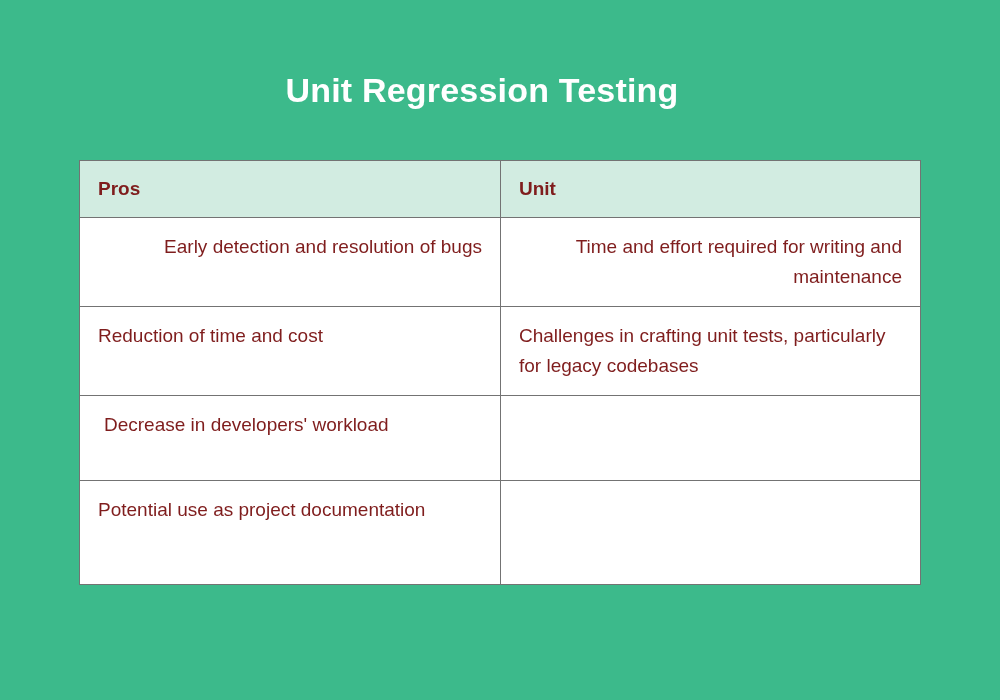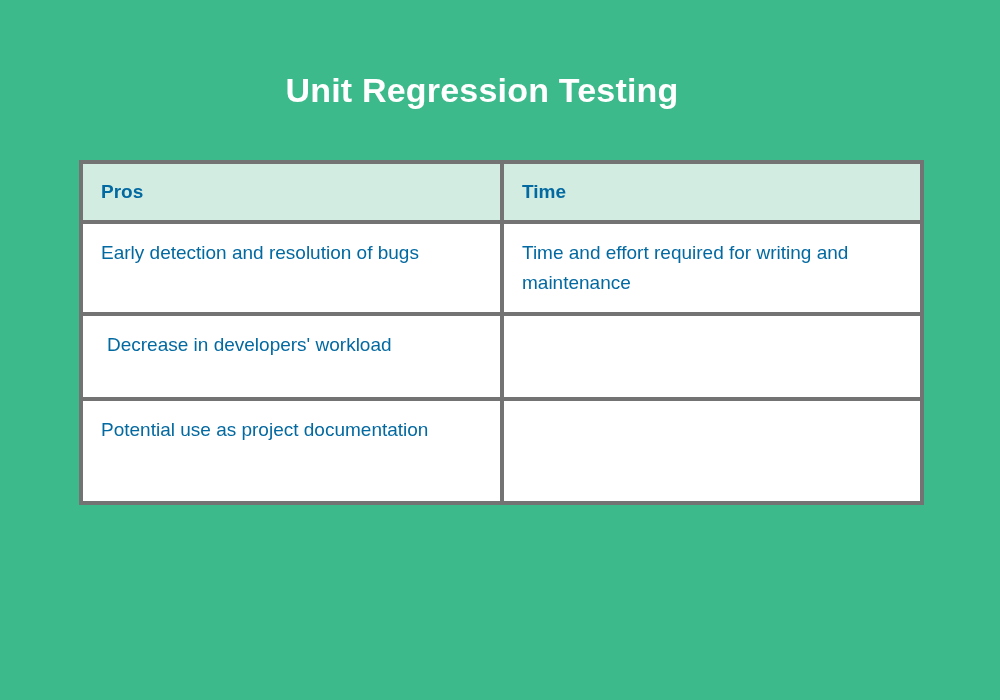--- a/index.html
+++ b/index.html
@@ -41,43 +41,43 @@
     width: 841px;
     border-collapse: collapse;
     table-layout: fixed;
     background: #ffffff;
     border: 1px solid #141414;
   }
   #compare-table col.col-pros { width: 421px; }
   #compare-table col.col-cons { width: 420px; }
   #compare-table th,
   #compare-table td {
-    border: 4px solid #737373;
+    border: 1px solid #737373;
     vertical-align: top;
     padding: 14px 18px 14px 18px;
     font-size: 19px;
     line-height: 30px;
-    color: #0369a1;
+    color: #7f1d1d;
     font-weight: normal;
     text-align: left;
     box-sizing: border-box;
   }
   #compare-table thead th {
     background: #d2ece1;
     font-weight: bold;
     font-size: 19px;
     height: 52px;
     padding-top: 13px;
     padding-bottom: 13px;
     vertical-align: middle;
   }
   #compare-table tbody td {
     background: #ffffff;
   }
-  #compare-table tbody tr.r0 td { height: 83px; }
+  #compare-table tbody tr.r0 td { height: 83px; text-align: right; }
   #compare-table tbody tr.r1 td { height: 85px; }
   #compare-table tbody tr.r2 td { height: 85px; padding-left: 24px; }
   #compare-table tbody tr.r3 td { height: 82px; }
   #compare-table tbody tr.r4 td { height: 104px; }
   .cell-text { display: block; }
 </style>
 </head>
 <body>
 
 <div id="slide">
@@ -85,30 +85,38 @@
   <div id="page-title">Unit Regression Testing</div>
 
   <table id="compare-table">
     <colgroup>
       <col class="col-pros">
       <col class="col-cons">
     </colgroup>
     <thead>
       <tr>
         <th>Pros</th>
-        <th>Time</th>
+        <th>Unit</th>
       </tr>
     </thead>
     <tbody>
       <tr class="r0">
         <td>
           <span class="cell-text">Early detection and resolution of bugs</span>
         </td>
         <td>
           <span class="cell-text">Time and effort required for writing and maintenance</span>
+        </td>
+      </tr>
+      <tr class="r1">
+        <td>
+          <span class="cell-text">Reduction of time and cost</span>
+        </td>
+        <td>
+          <span class="cell-text">Challenges in crafting unit tests, particularly for legacy codebases</span>
         </td>
       </tr>
       <tr class="r2">
         <td>
           <span class="cell-text">Decrease in developers' workload</span>
         </td>
         <td>
           <span class="cell-text"></span>
         </td>
       </tr>

